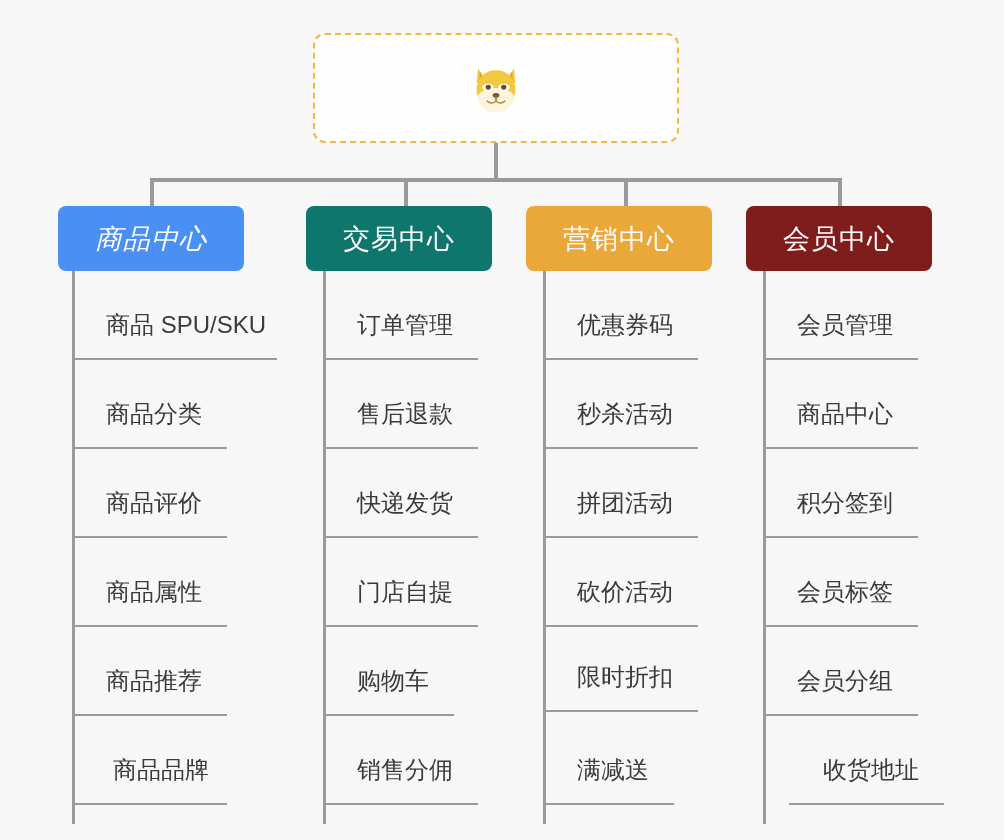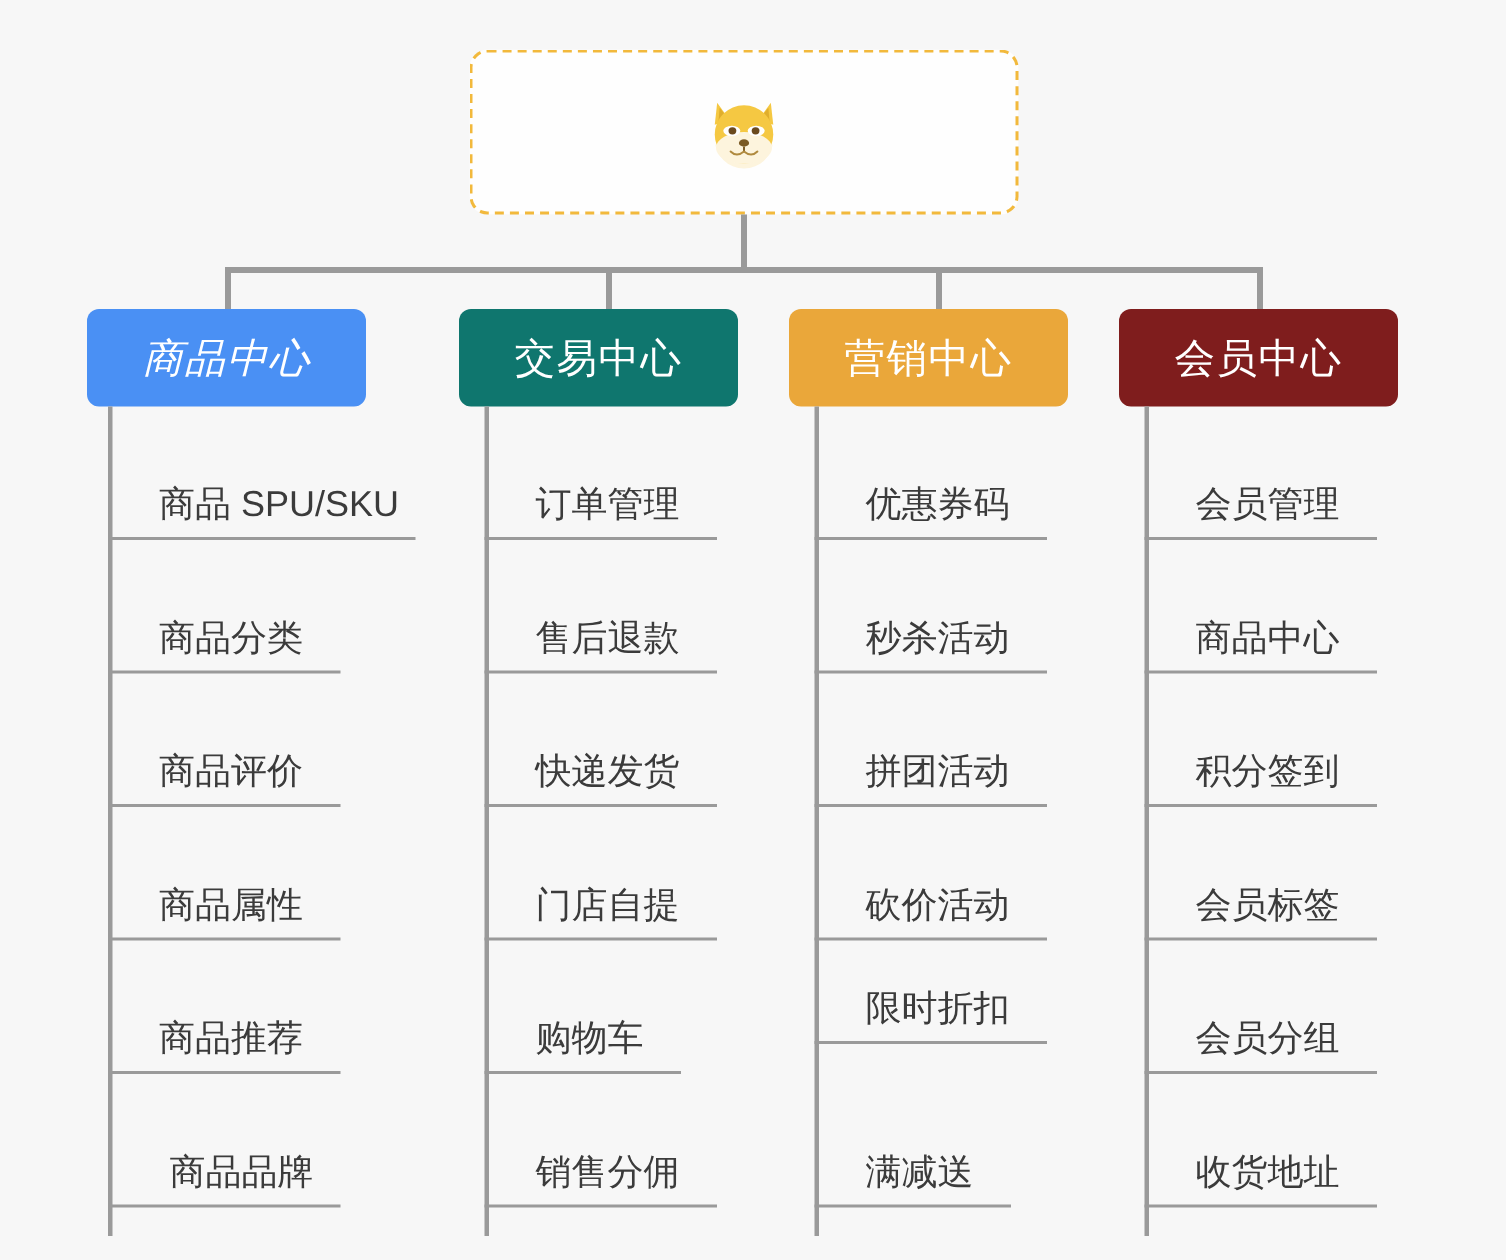--- a/index.html
+++ b/index.html
@@ -109,21 +109,21 @@
     box-sizing: border-box;
     border-bottom: 2px solid #9a9a9a;
     display: flex;
     align-items: flex-end;
     white-space: nowrap;
   }
   .sub-label {
     font-size: 24px;
     color: #3b3b3b;
     line-height: 1;
-    padding: 0 18px 9px 34px;
+    padding: 0 18px 21px 34px;
     white-space: nowrap;
   }
 </style>
 </head>
 <body style="background: rgb(247, 247, 247);">
 
 <div id="chart-root">
 
   <div class="root-node">
     <span class="root-emoji">
@@ -216,21 +216,21 @@
         </div>
         <div class="sub-item" style="top: 89px; width: 155px;">
           <span class="sub-label">秒杀活动</span>
         </div>
         <div class="sub-item" style="top: 178px; width: 155px;">
           <span class="sub-label">拼团活动</span>
         </div>
         <div class="sub-item" style="top: 267px; width: 155px;">
           <span class="sub-label">砍价活动</span>
         </div>
-        <div class="sub-item" style="top: 336px; width: 155px; text-align: center;">
+        <div class="sub-item" style="top: 352px; width: 155px; text-align: center;">
           <span class="sub-label">限时折扣</span>
         </div>
         <div class="sub-item" style="top: 445px; width: 131px;">
           <span class="sub-label">满减送</span>
         </div>
       </div>
       <div class="cat-box" style="left: 746px; width: 186px; background: #7f1d1d;">
         <span>会员中心</span>
       </div>
       <div class="col" style="left: 763px;">
@@ -243,19 +243,19 @@
         </div>
         <div class="sub-item" style="top: 178px; width: 155px;">
           <span class="sub-label">积分签到</span>
         </div>
         <div class="sub-item" style="top: 267px; width: 155px;">
           <span class="sub-label">会员标签</span>
         </div>
         <div class="sub-item" style="top: 356px; width: 155px;">
           <span class="sub-label">会员分组</span>
         </div>
-        <div class="sub-item" style="top: 445px; width: 155px;">
+        <div class="sub-item" style="top: 445px; width: 155px; margin-left: 26px;">
           <span class="sub-label">收货地址</span>
         </div>
       </div>
     </div>
 
 </div>
 
 </body></html>

